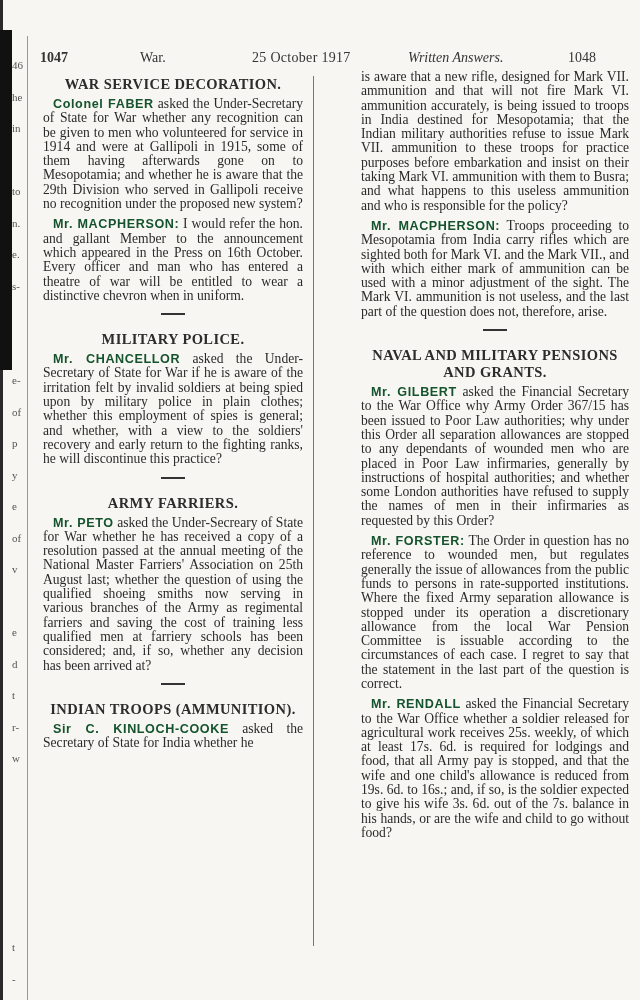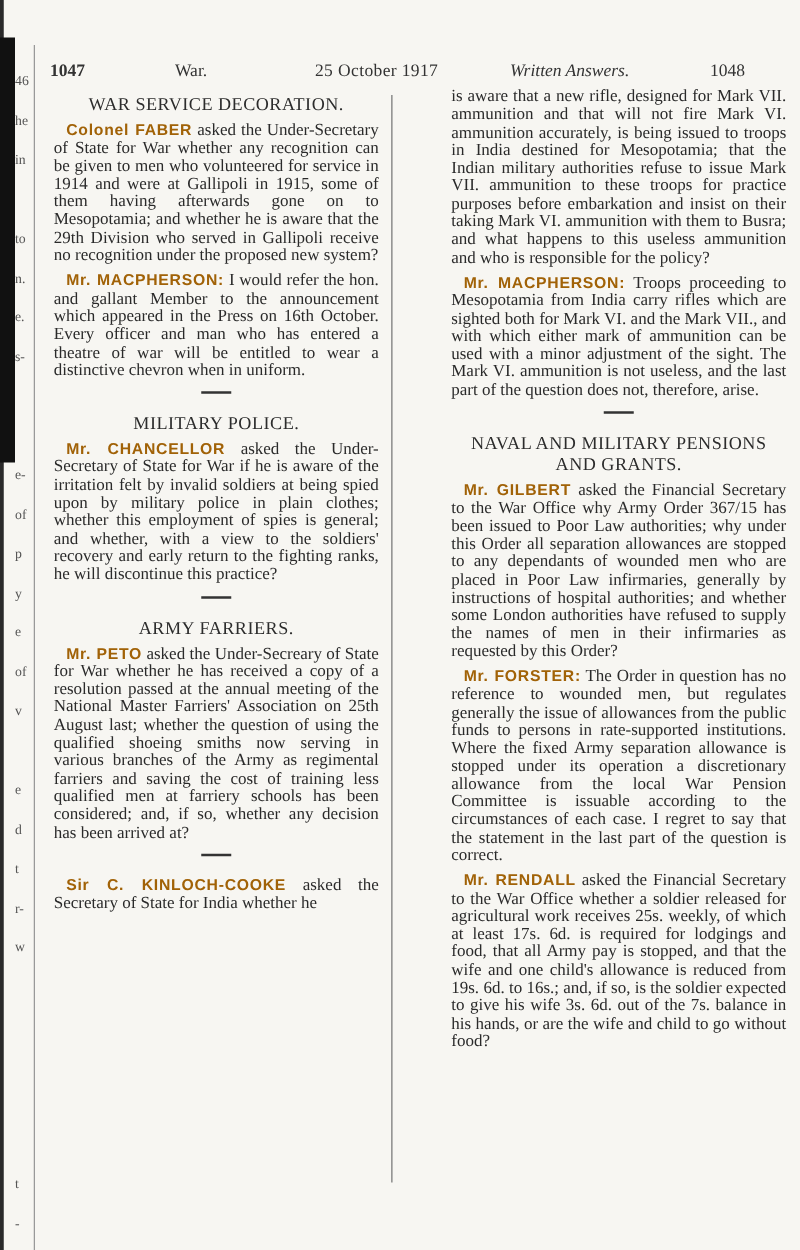--- a/index.html
+++ b/index.html
@@ -43,27 +43,27 @@
   }
   .col {
     position: absolute; top: 70px; width: 260px;
     font-family: "Liberation Serif", serif; font-size: 13.6px; line-height: 14.3px;
     text-align: justify;
   }
   .col.left { left: 43px; }
   .col.right { left: 322px; width: 268px; margin-left: 39px; }
   .heading {
     text-align: center; font-size: 14.5px; letter-spacing: 0.4px;
-    margin: 6px 0 4px 0; line-height: 17px; color: #2c2c2c;
+    margin: 6px 0 4px 0; line-height: 17px; color: #2c2c2c; font-weight: bold;
   }
   p.para { margin: 0 0 6px 0; text-indent: 10px; }
   p.cont { margin: 0 0 6px 0; text-indent: 0; }
   .speaker {
     font-family: "Liberation Sans", sans-serif; font-weight: bold; font-size: 12.6px;
-    letter-spacing: 0.6px; color: #a16207;
+    letter-spacing: 0.6px; color: #14532d;
   }
   .rule {
     width: 24px; height: 2px; background: #333; margin: 10px auto 16px auto;
   }
 </style>
 </head>
 <body>
 
 <div class="left-strip2"></div>
 <div class="left-strip"></div>
@@ -121,20 +121,21 @@
     <div class="heading">WAR SERVICE DECORATION.</div>
     <p class="para"><span class="speaker">Colonel FABER</span><span> asked the Under-Secretary of State for War whether any recognition can be given to men who volunteered for service in 1914 and were at Gallipoli in 1915, some of them having afterwards gone on to Mesopotamia; and whether he is aware that the 29th Division who served in Gallipoli receive no recognition under the proposed new system?</span></p>
     <p class="para"><span class="speaker">Mr. MACPHERSON:</span><span> I would refer the hon. and gallant Member to the announcement which appeared in the Press on 16th October. Every officer and man who has entered a theatre of war will be entitled to wear a distinctive chevron when in uniform.</span></p>
     <div class="rule"></div>
     <div class="heading">MILITARY POLICE.</div>
     <p class="para"><span class="speaker">Mr. CHANCELLOR</span><span> asked the Under-Secretary of State for War if he is aware of the irritation felt by invalid soldiers at being spied upon by military police in plain clothes; whether this employment of spies is general; and whether, with a view to the soldiers' recovery and early return to the fighting ranks, he will discontinue this practice?</span></p>
     <div class="rule"></div>
     <div class="heading">ARMY FARRIERS.</div>
     <p class="para"><span class="speaker">Mr. PETO</span><span> asked the Under-Secreary of State for War whether he has received a copy of a resolution passed at the annual meeting of the National Master Farriers' Association on 25th August last; whether the question of using the qualified shoeing smiths now serving in various branches of the Army as regimental farriers and saving the cost of training less qualified men at farriery schools has been considered; and, if so, whether any decision has been arrived at?</span></p>
     <div class="rule"></div>
+    <div class="heading">INDIAN TROOPS (AMMUNITION).</div>
     <p class="para"><span class="speaker">Sir C. KINLOCH-COOKE</span><span> asked the Secretary of State for India whether he</span></p>
   </div>
 <div class="col right" id="col-right">
     <p class="cont">is aware that a new rifle, designed for Mark VII. ammunition and that will not fire Mark VI. ammunition accurately, is being issued to troops in India destined for Mesopotamia; that the Indian military authorities refuse to issue Mark VII. ammunition to these troops for practice purposes before embarkation and insist on their taking Mark VI. ammunition with them to Busra; and what happens to this useless ammunition and who is responsible for the policy?</p>
     <p class="para"><span class="speaker">Mr. MACPHERSON:</span><span> Troops proceeding to Mesopotamia from India carry rifles which are sighted both for Mark VI. and the Mark VII., and with which either mark of ammunition can be used with a minor adjustment of the sight.  The Mark VI. ammunition is not useless, and the last part of the question does not, therefore, arise.</span></p>
     <div class="rule"></div>
     <div class="heading">NAVAL AND MILITARY PENSIONS AND GRANTS.</div>
     <p class="para"><span class="speaker">Mr. GILBERT</span><span> asked the Financial Secretary to the War Office why Army Order 367/15 has been issued to Poor Law authorities; why under this Order all separation allowances are stopped to any dependants of wounded men who are placed in Poor Law infirmaries, generally by instructions of hospital authorities; and whether some London authorities have refused to supply the names of men in their infirmaries as requested by this Order?</span></p>
     <p class="para"><span class="speaker">Mr. FORSTER:</span><span> The Order in question has no reference to wounded men, but regulates generally the issue of allowances from the public funds to persons in rate-supported institutions.  Where the fixed Army separation allowance is stopped under its operation a discretionary allowance from the local War Pension Committee is issuable according to the circumstances of each case.  I regret to say that the statement in the last part of the question is correct.</span></p>
     <p class="para"><span class="speaker">Mr. RENDALL</span><span> asked the Financial Secretary to the War Office whether a soldier released for agricultural work receives 25s. weekly, of which at least 17s. 6d. is required for lodgings and food, that all Army pay is stopped, and that the wife and one child's allowance is reduced from 19s. 6d. to 16s.; and, if so, is the soldier expected to give his wife 3s. 6d. out of the 7s. balance in his hands, or are the wife and child to go without food?</span></p>

